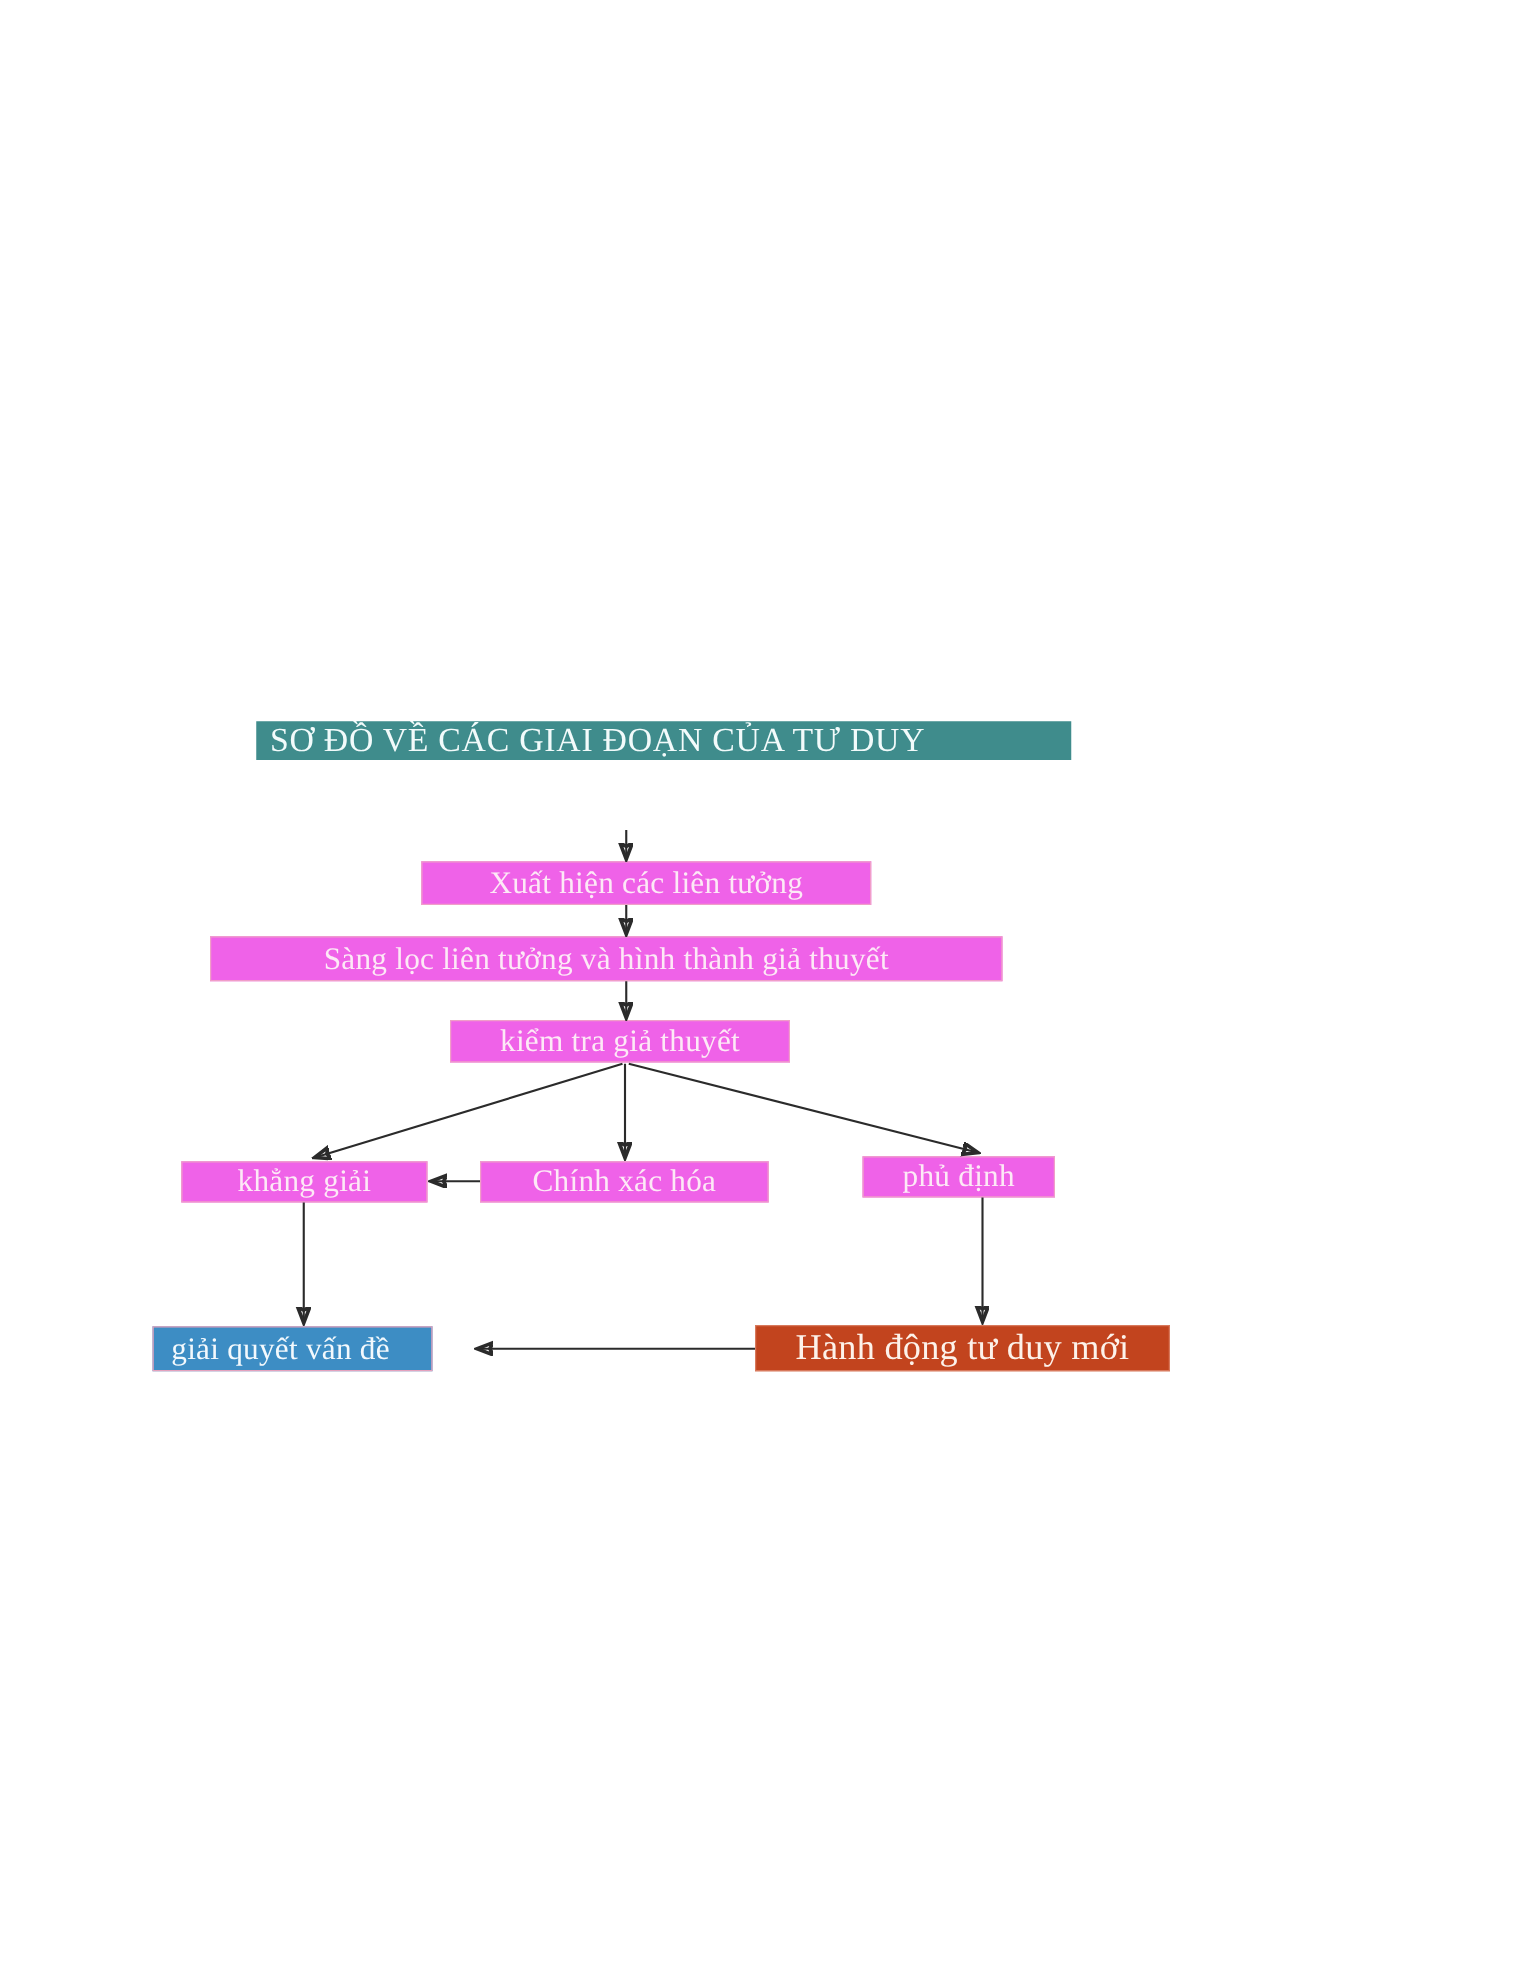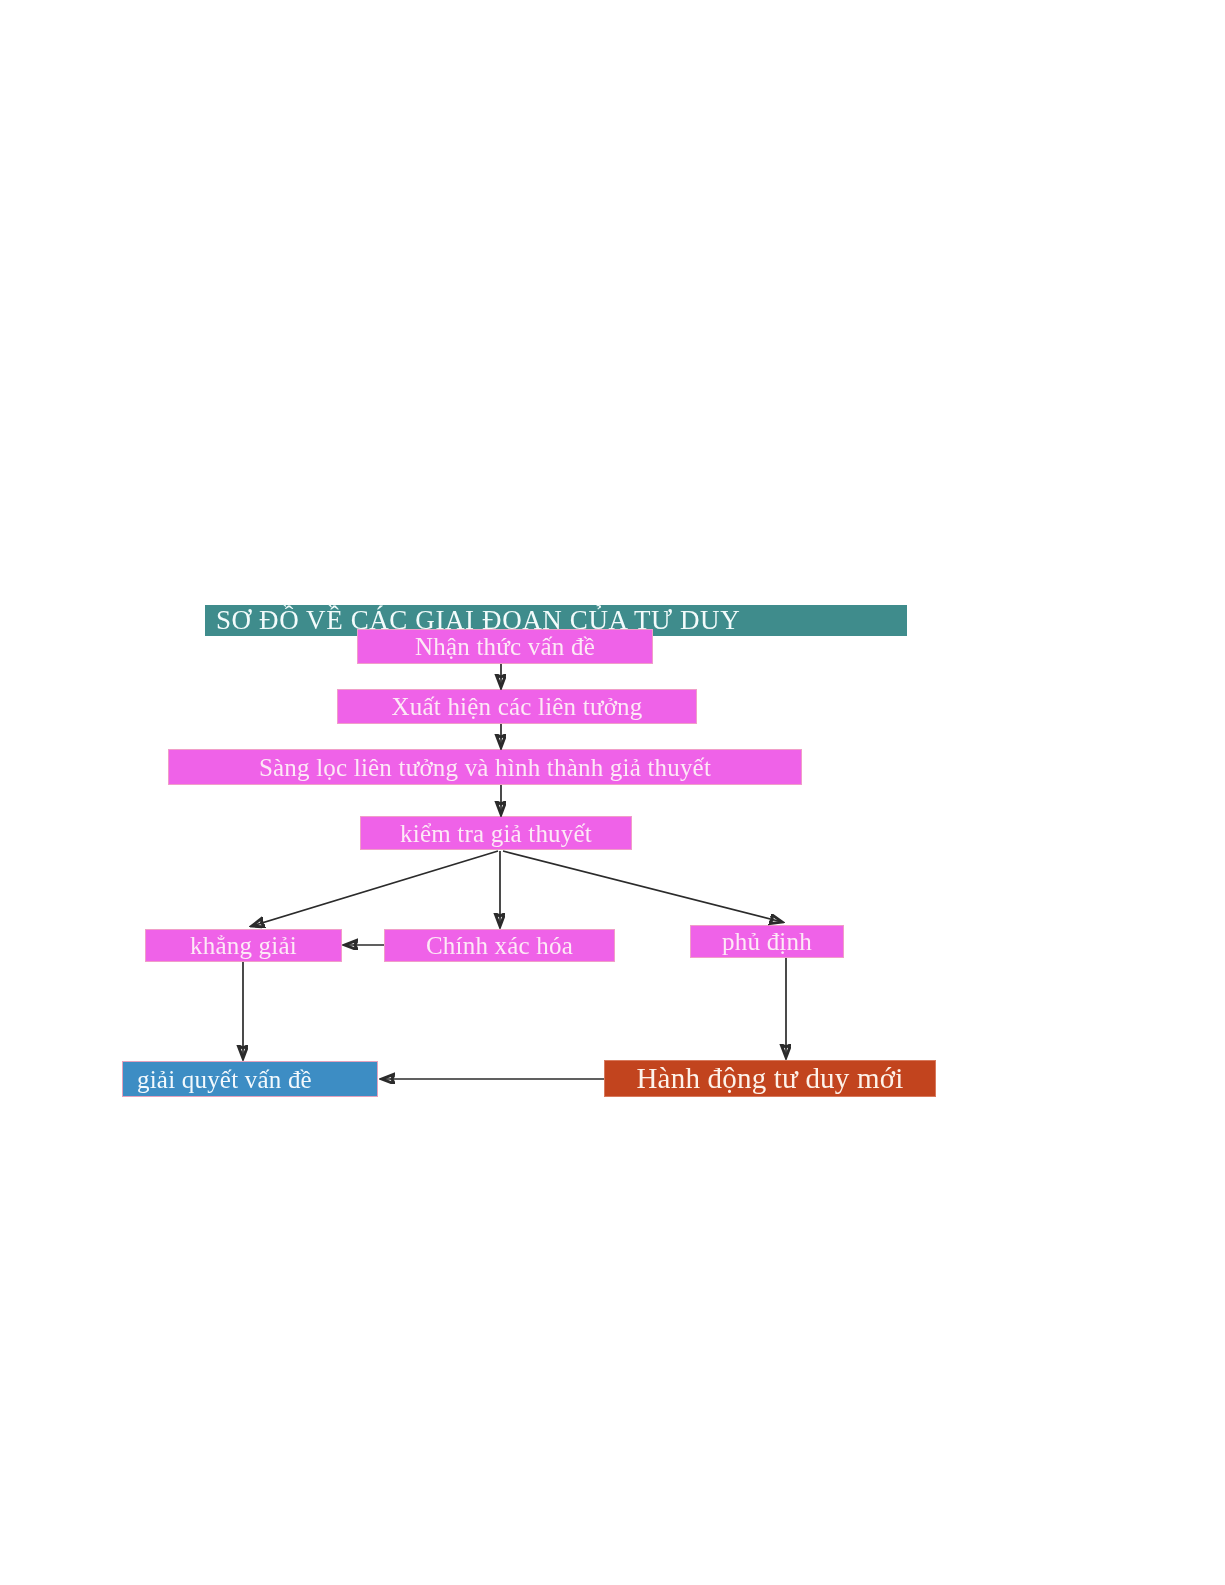--- a/index.html
+++ b/index.html
@@ -72,27 +72,24 @@
     stroke: #2b2b2b;
     stroke-width: 1.7;
     fill: none;
   }
 </style>
 </head>
 <body>
 
 <div id="canvas">
 
-  <div class="node title-bar" style="left:205px; top:577px; width:702px; height:31px;margin-top:28px;">
+  <div class="node title-bar" style="left:205px; top:577px; width:652px; height:31px;">
     <span>SƠ ĐỒ VỀ CÁC GIAI ĐOẠN CỦA TƯ DUY</span>
   </div>
 
-  <div class="node pink" style="left:357px; top:629px; width:296px; height:35px;">
-    <span>Nhận thức vấn đề</span>
-  </div>
 
   <div class="node pink" style="left:325px; top:689px; width:360px; height:35px;margin-left:12px;">
     <span>Xuất hiện các liên tưởng</span>
   </div>
 
   <div class="node pink" style="left:168px; top:749px; width:634px; height:36px;">
     <span>Sàng lọc liên tưởng và hình thành giả thuyết</span>
   </div>
 
   <div class="node pink" style="left:360px; top:816px; width:272px; height:34px;">
@@ -104,21 +101,21 @@
   </div>
 
   <div class="node pink" style="left:384px; top:929px; width:231px; height:33px;">
     <span>Chính xác hóa</span>
   </div>
 
   <div class="node pink" style="left:690px; top:925px; width:154px; height:33px;">
     <span>phủ định</span>
   </div>
 
-  <div class="node blue" style="left:122px; top:1061px; width:256px; height:36px;">
+  <div class="node blue" style="left:122px; top:1061px; width:224px; height:36px;">
     <span>giải quyết vấn đề</span>
   </div>
 
   <div class="node red" style="left:604px; top:1060px; width:332px; height:37px;">
     <span>Hành động tư duy mới</span>
   </div>
 
   <svg class="arrows" viewBox="0 0 1225 1585">
     <defs>
       <marker id="ah" markerWidth="9" markerHeight="9" refX="7.4" refY="3.2" orient="auto" markerUnits="strokeWidth">

